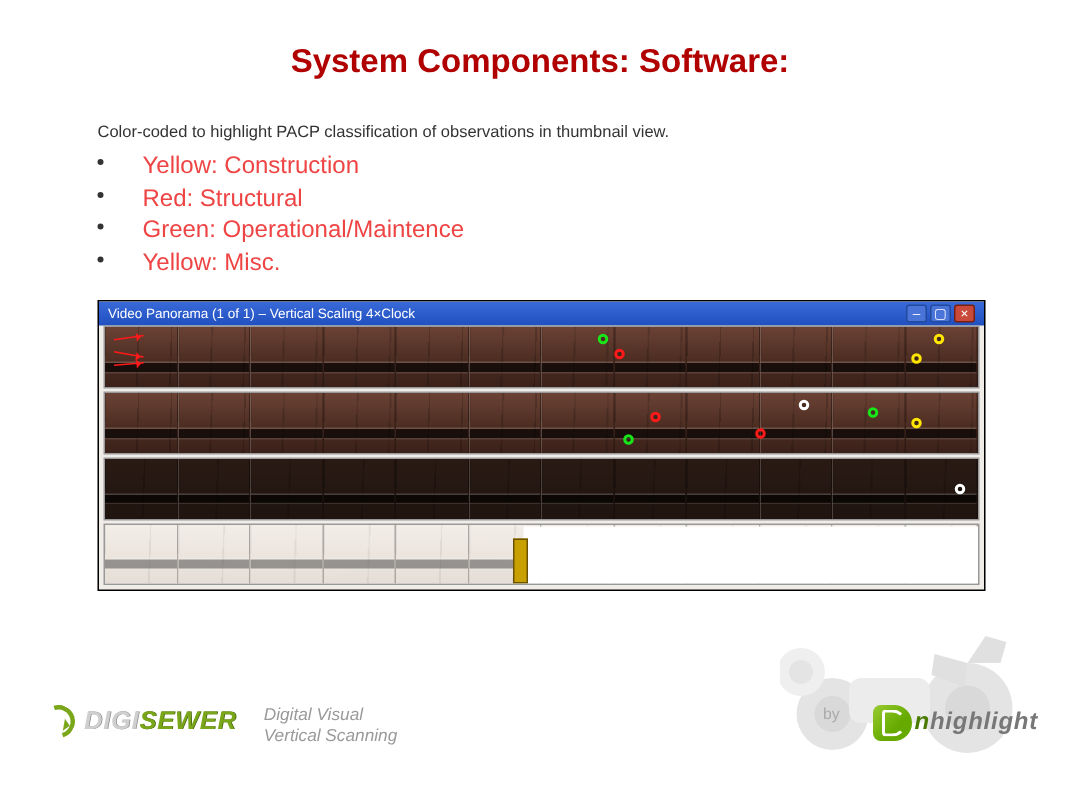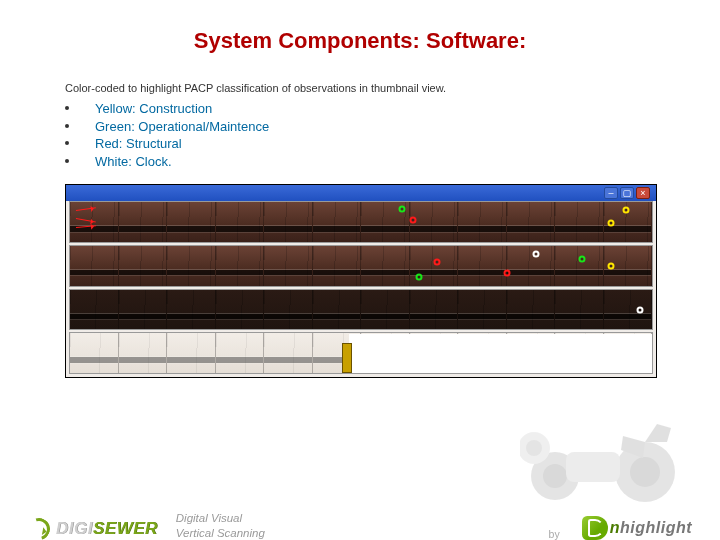--- a/index.html
+++ b/index.html
@@ -24,22 +24,22 @@
     text-align: center;
     margin-bottom: 28px;
   }
   .intro {
     font-size: 11px;
     color: #333;
     margin-bottom: 6px;
   }
   .bullets {
     list-style: none;
-    font-size: 13px;
-    color: #0369a1;
+    font-size: 16px;
+    color: #ef4444;
     margin-left: 0;
   }
   .bullets li {
     display: flex;
     gap: 26px;
     line-height: 1.35;
   }
   .bullets li .dot {
     width: 4px;
     height: 4px;
@@ -177,21 +177,21 @@
     height: 30px;
     background: #c8a000;
     border: 1px solid #6a5200;
   }
 
   .footer {
     position: absolute;
     left: 0; right: 0; bottom: 0;
     height: 70px;
     display: flex;
-    align-items: flex-end;
+    align-items: flex-start;
     padding: 0 28px;
     gap: 18px;
   }
   .logo-digisewer {
     display: inline-flex;
     align-items: center;
     gap: 6px;
     font-weight: 800;
     font-size: 17px;
     letter-spacing: 0.5px;
@@ -279,34 +279,35 @@
 
   <p class="intro">Color-coded to highlight PACP classification of observations in thumbnail view.</p>
 
   <ul class="bullets">
     <li>
         <span class="dot"></span>
         <span>Yellow: Construction</span>
       </li>
     <li>
         <span class="dot"></span>
+        <span>Red: Structural</span>
+      </li>
+    <li>
+        <span class="dot"></span>
         <span>Green: Operational/Maintence</span>
       </li>
     <li>
         <span class="dot"></span>
-        <span>Red: Structural</span>
-      </li>
-    <li>
-        <span class="dot"></span>
-        <span>White: Clock.</span>
+        <span>Yellow: Misc.</span>
       </li>
   </ul>
 
   <div class="figure">
     <div class="titlebar">
+      <span class="cap">Video Panorama (1 of 1) – Vertical Scaling 4×Clock</span>
       <span class="tb-btn blue">–</span>
       <span class="tb-btn blue">▢</span>
       <span class="tb-btn">×</span>
     </div>
     <div class="strips" id="strips">
         <div class="strip">
           <div class="tile brick">
             <div class="pipe-joint"></div>
           </div>
           <div class="tile brick">

